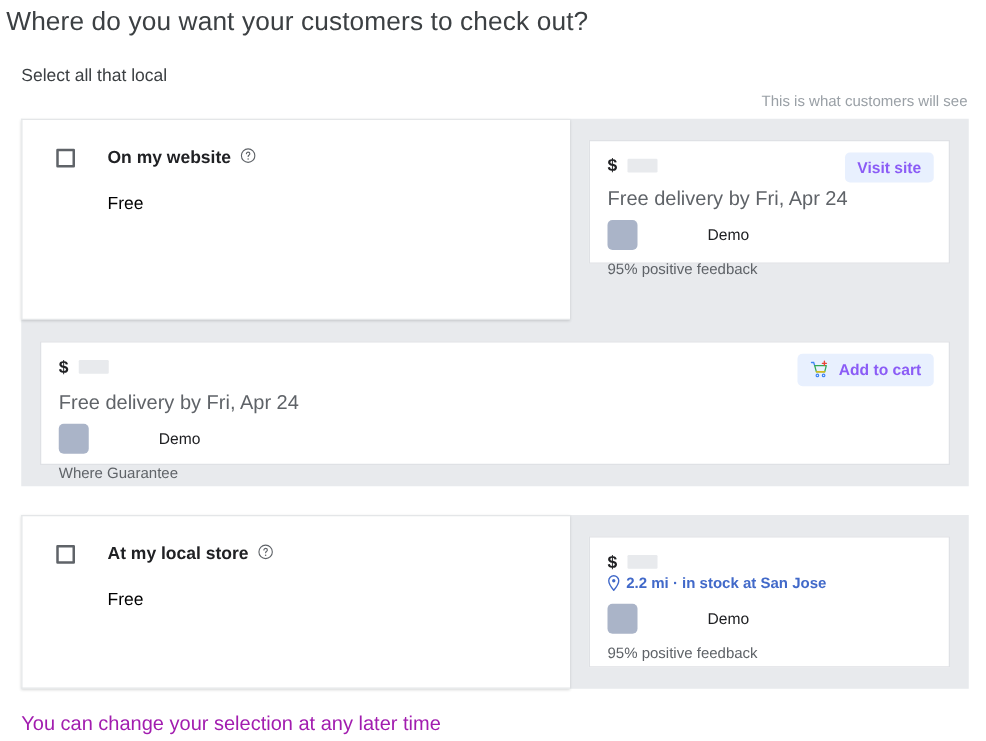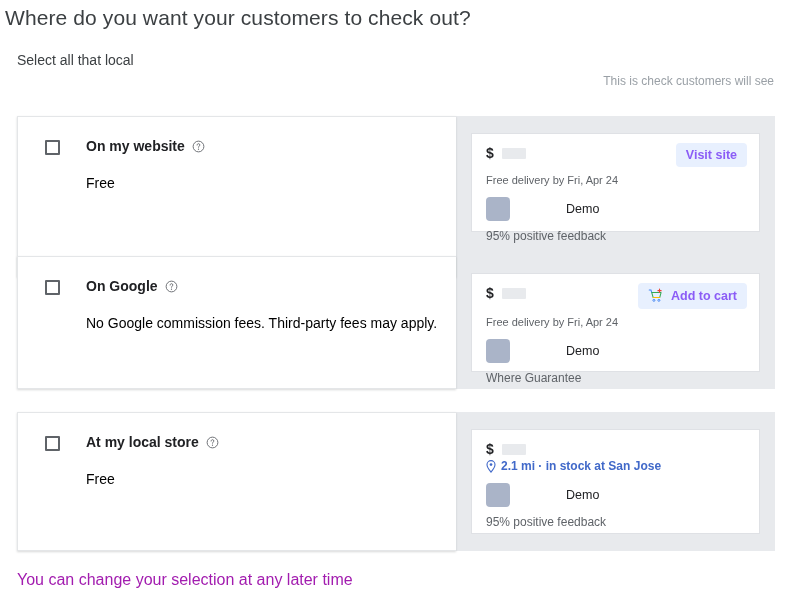--- a/index.html
+++ b/index.html
@@ -47,21 +47,21 @@
   }
 
   
   .option-row {
     position: absolute;
     left: 17px;
     width: 758px;
     display: flex;
     align-items: stretch;
   }
-  .option-row.r1 { top: 116px; height: 161px; }
+  .option-row.r1 { top: 95px; height: 161px; }
   .option-row.r2 { top: 256px; height: 133px; }
   .option-row.r3 { top: 412px; height: 139px; }
 
   .option-left {
     width: 439px;
     background: #ffffff;
     border: 1px solid #e4e6e8;
     border-right: none;
     box-shadow: 0 1px 2px rgba(60,64,67,0.20);
     box-sizing: border-box;
@@ -173,21 +173,21 @@
     top: -3px;
   }
   .action-btn .cart-icon {
     width: 16px;
     height: 16px;
     margin-right: 7px;
     flex: none;
   }
 
   .delivery {
-    font-size: 11px;
+    font-size: 16px;
     color: #5f6368;
     margin-top: 3px;
     white-space: nowrap;
     line-height: 15px;
   }
   .instock {
     font-size: 12px;
     font-weight: bold;
     color: #4169c9;
     margin-top: 3px;
@@ -237,21 +237,21 @@
     font-size: 16px;
     color: #a21caf;
     white-space: nowrap;
   }
 </style>
 </head>
 <body>
 
 <div class="page-title">Where do you want your customers to check out?</div>
 <div class="subtitle">Select all that local</div>
-<div class="preview-note">This is check customers will see</div>
+<div class="preview-note">This is what customers will see</div>
 
 <div class="option-row r1">
   <div class="option-left">
     <div class="opt-inner">
       <div class="checkbox"></div>
       <div class="opt-text">
         <div class="opt-title-line">
           <span class="opt-title">On my website</span>
           <span class="help-icon">
             <svg viewBox="0 0 16 16" width="13" height="13">
@@ -280,38 +280,20 @@
       <div class="merchant">
         <span class="merchant-logo"></span>
         <span class="merchant-name">Demo</span>
       </div>
       <div class="feedback">95% positive feedback</div>
     </div>
   </div>
 </div>
 
 <div class="option-row r2">
-  <div class="option-left">
-    <div class="opt-inner">
-      <div class="checkbox"></div>
-      <div class="opt-text">
-        <div class="opt-title-line">
-          <span class="opt-title">On Google</span>
-          <span class="help-icon">
-            <svg viewBox="0 0 16 16" width="13" height="13">
-              <circle cx="8" cy="8" r="6.6" fill="none" stroke="#5f6368" stroke-width="1.1"></circle>
-              <path d="M6.3 6.2c0-1 .8-1.7 1.7-1.7s1.7.7 1.7 1.6c0 .8-.5 1.1-1 1.5-.5.4-.7.7-.7 1.3" fill="none" stroke="#5f6368" stroke-width="1.1" stroke-linecap="round"></path>
-              <circle cx="8" cy="11.3" r="0.75" fill="#5f6368"></circle>
-            </svg>
-          </span>
-        </div>
-        <div class="opt-desc">No Google commission fees. Third-party fees may apply.</div>
-      </div>
-    </div>
-  </div>
   <div class="option-right">
     <div class="preview-card">
       <div class="pc-top">
         <div class="price-row">
           <span class="price-symbol">$</span>
           <span class="price-redact"></span>
         </div>
         <div class="action-btn">
           <span class="cart-icon">
             <svg viewBox="0 0 20 20" width="16" height="16">
@@ -363,21 +345,21 @@
           <span class="price-redact"></span>
         </div>
       </div>
       <div class="instock">
         <span class="pin-icon">
           <svg viewBox="0 0 10 13" width="10" height="13">
             <path d="M5 0.6C2.8.6 1 2.4 1 4.6c0 2.9 4 7.6 4 7.6s4-4.7 4-7.6C9 2.4 7.2.6 5 .6z" fill="none" stroke="#4169c9" stroke-width="1.1"></path>
             <circle cx="5" cy="4.6" r="1.35" fill="#4169c9"></circle>
           </svg>
         </span>
-        <span>2.1 mi · in stock at San Jose</span>
+        <span>2.2 mi · in stock at San Jose</span>
       </div>
       <div class="merchant">
         <span class="merchant-logo"></span>
         <span class="merchant-name">Demo</span>
       </div>
       <div class="feedback">95% positive feedback</div>
     </div>
   </div>
 </div>
 

